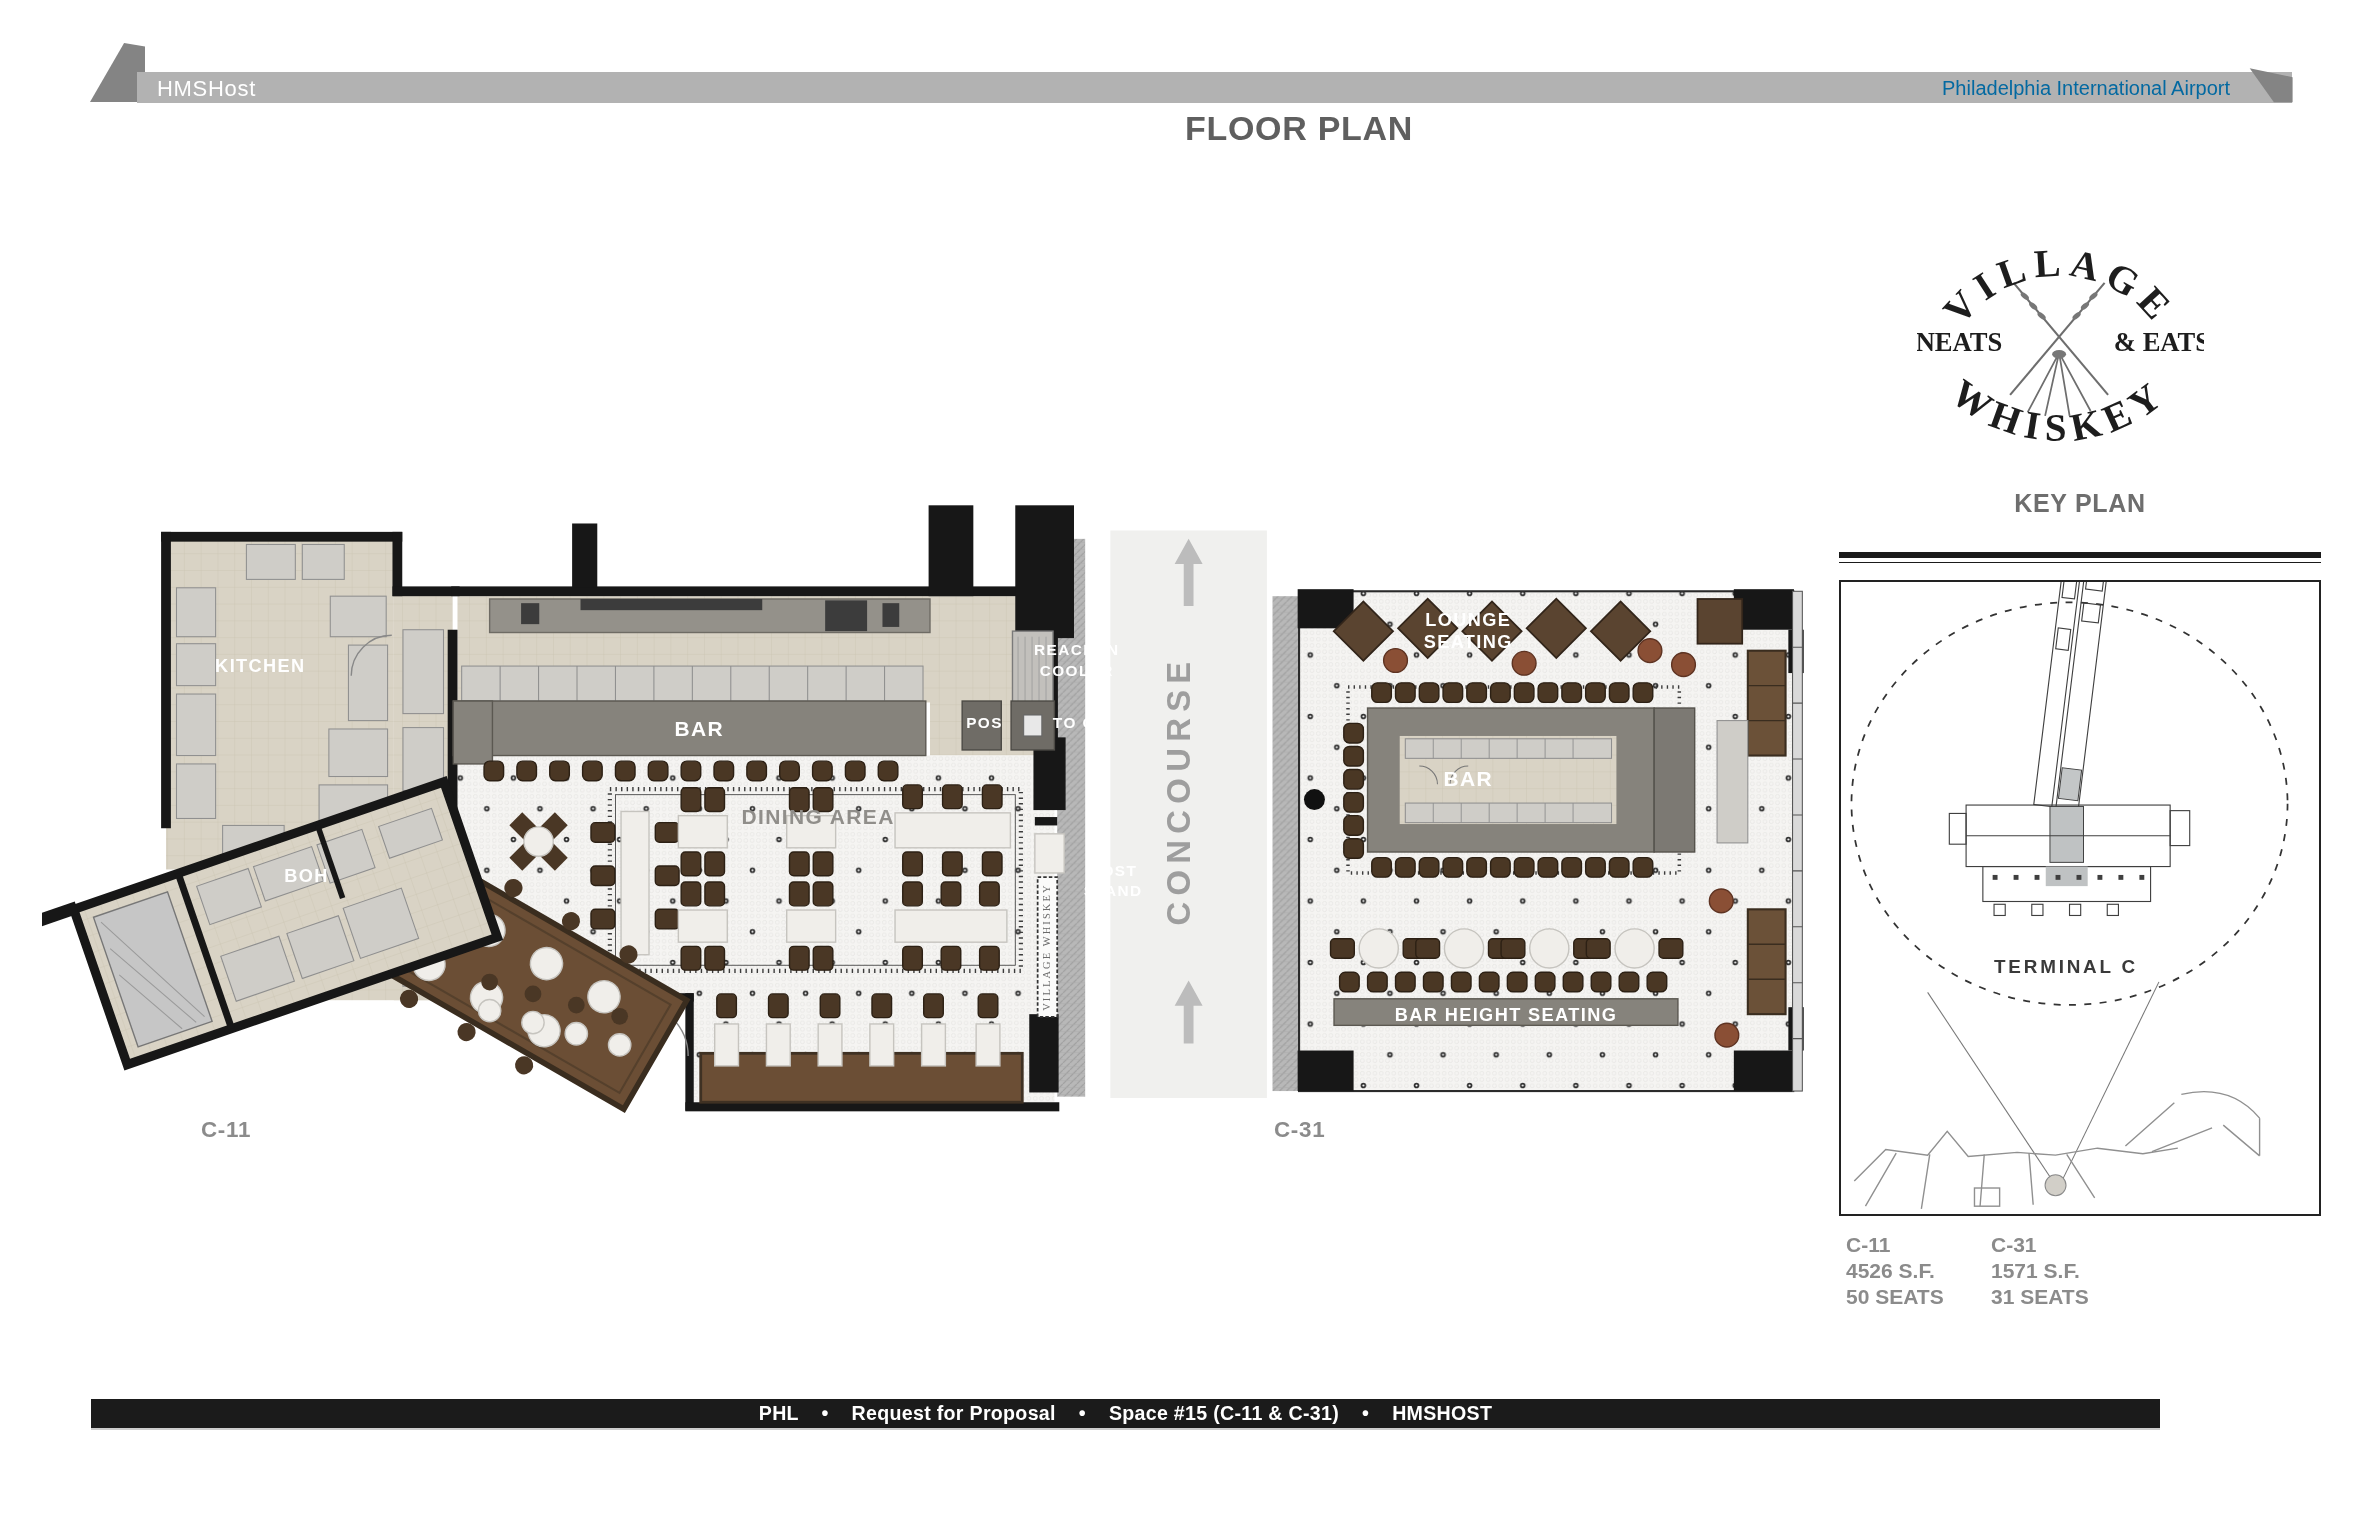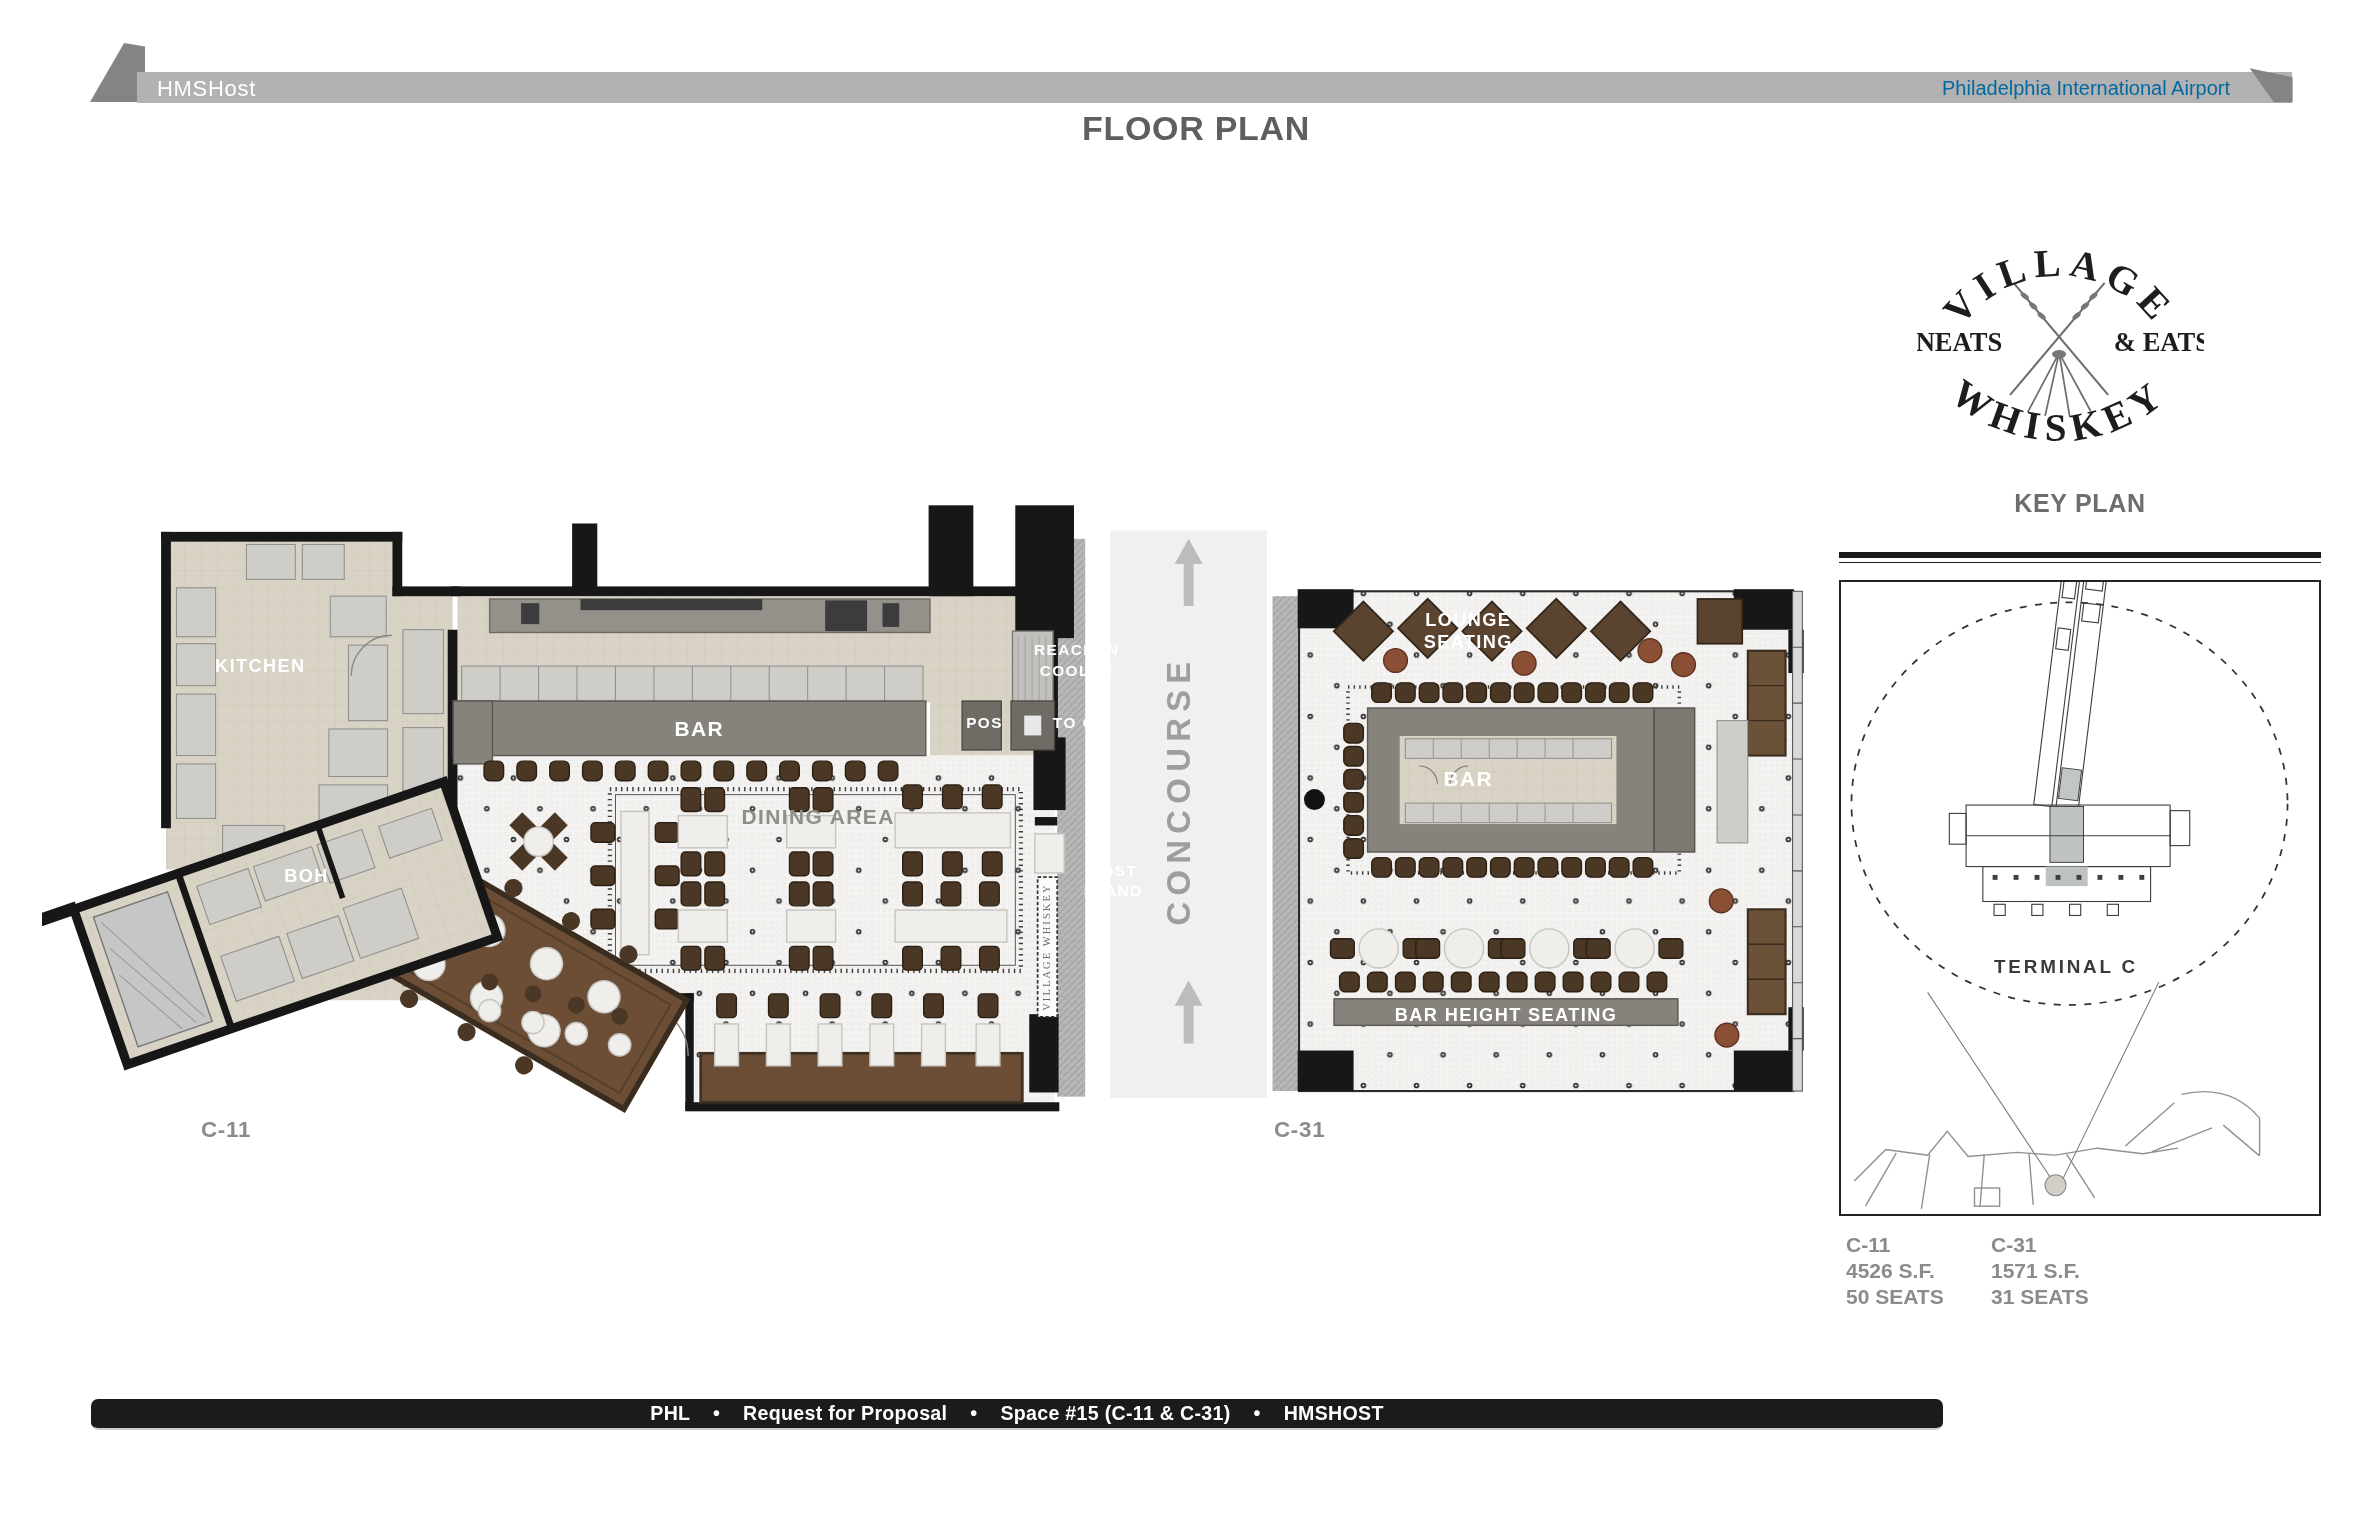--- a/index.html
+++ b/index.html
@@ -8,38 +8,38 @@
   
   .hdr-band{position:absolute;left:137px;top:72px;width:2155px;height:31px;background:var(--band,#b2b2b2);}
   .hdr-wedge-l{position:absolute;left:90px;top:43px;width:55px;height:59px;background:var(--band-dark,#848484);
         clip-path:polygon(62% 0,100% 6%,100% 100%,0 100%);}
   .hdr-wedge-r{position:absolute;left:2242px;top:67px;width:55px;height:57px;background:var(--band-dark,#848484);
         clip-path:polygon(14% 2%,92% 18%,92% 62%,58% 62%);}
   .hdr-brand{position:absolute;left:157px;top:76px;height:25px;line-height:25px;color:#fff;
         font-size:22px;letter-spacing:0.7px;font-weight:400;}
   .hdr-loc{position:absolute;left:1678px;top:77px;width:552px;height:22.4px;line-height:22.4px;color:#0369a1;
         font-size:20px;text-align:right;font-weight:400;}
-  .page-title{position:absolute;left:979px;top:109px;width:434px;text-align:center;
+  .page-title{position:absolute;left:979px;top:109px;width:434px;text-align:right;
         font-size:34px;font-weight:700;color:var(--title-gray,#5f5f5f);letter-spacing:0.7px;}
   
   .keyplan-title{position:absolute;left:1839px;top:489px;width:482px;text-align:center;
         font-size:25px;font-weight:700;color:#6e6e6e;letter-spacing:0.7px;}
   .keyplan-rule1{position:absolute;left:1839px;top:552px;width:482px;height:5.6px;background:#1a1a1a;}
   .keyplan-rule2{position:absolute;left:1839px;top:562px;width:482px;height:1.4px;background:#1a1a1a;}
   .keyplan-box{position:absolute;left:1839px;top:580px;width:482px;height:636px;border:2.1px solid #222;
         box-sizing:border-box;background:#fff;}
   
   .stats{position:absolute;top:1232px;font-size:21px;font-weight:700;color:var(--label-gray,#8b8b8b);
         line-height:26px;}
   .stats.c11{left:1846px;} .stats.c31{left:1991px;}
   .plan-caption{position:absolute;font-size:22.4px;font-weight:700;color:var(--label-gray,#8b8b8b);letter-spacing:0.7px;}
   .cap-c11{left:201px;top:1117px;} .cap-c31{left:1274px;top:1117px;}
   
-  .footer{position:absolute;left:91px;top:1399px;width:1852px;height:29px;background:var(--footer-bg,#1b1b1b);
-        border-bottom:2.8px solid #cdcdcd;display:flex;align-items:center;justify-content:center;border-radius:7px;}
+  .footer{position:absolute;left:91px;top:1399px;width:2069px;height:29px;background:var(--footer-bg,#1b1b1b);
+        border-bottom:2.8px solid #cdcdcd;display:flex;align-items:center;justify-content:center;}
   .footer-text{color:#fff;font-size:19.6px;font-weight:700;white-space:pre;letter-spacing:0.3px;}
   svg text{font-family:"Liberation Sans",sans-serif;}
   .wlabel{font-weight:700;fill:#ffffff;letter-spacing:2px;text-anchor:middle;}
   .glabel{font-weight:700;fill:#908e8a;letter-spacing:2px;text-anchor:middle;}
   .marble{fill:#f0eeea;stroke:#c6c4bf;stroke-width:2;}
   .equip{fill:#cfcdc8;stroke:#8f8f8f;stroke-width:1.5;}
   .wall{fill:#171717;}
   .counter{fill:#86837c;stroke:#5b5851;stroke-width:2;}
   .wood{fill:#6b4e35;stroke:#3a2d1f;stroke-width:8;}
   .ln{stroke:#3f3f3f;stroke-width:1.6;fill:none;}

